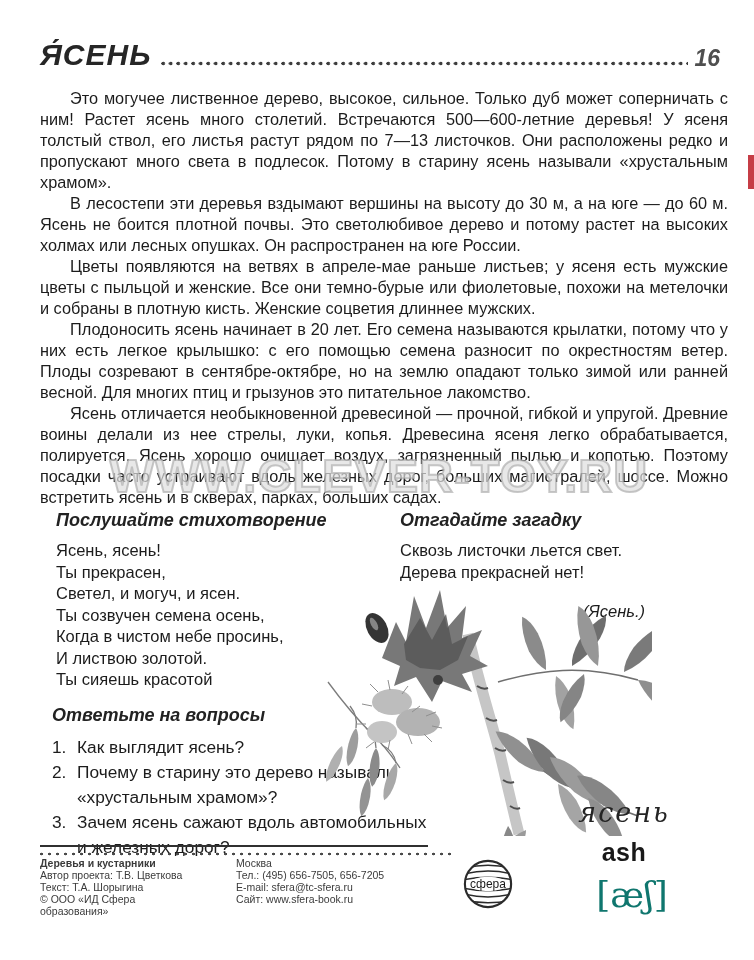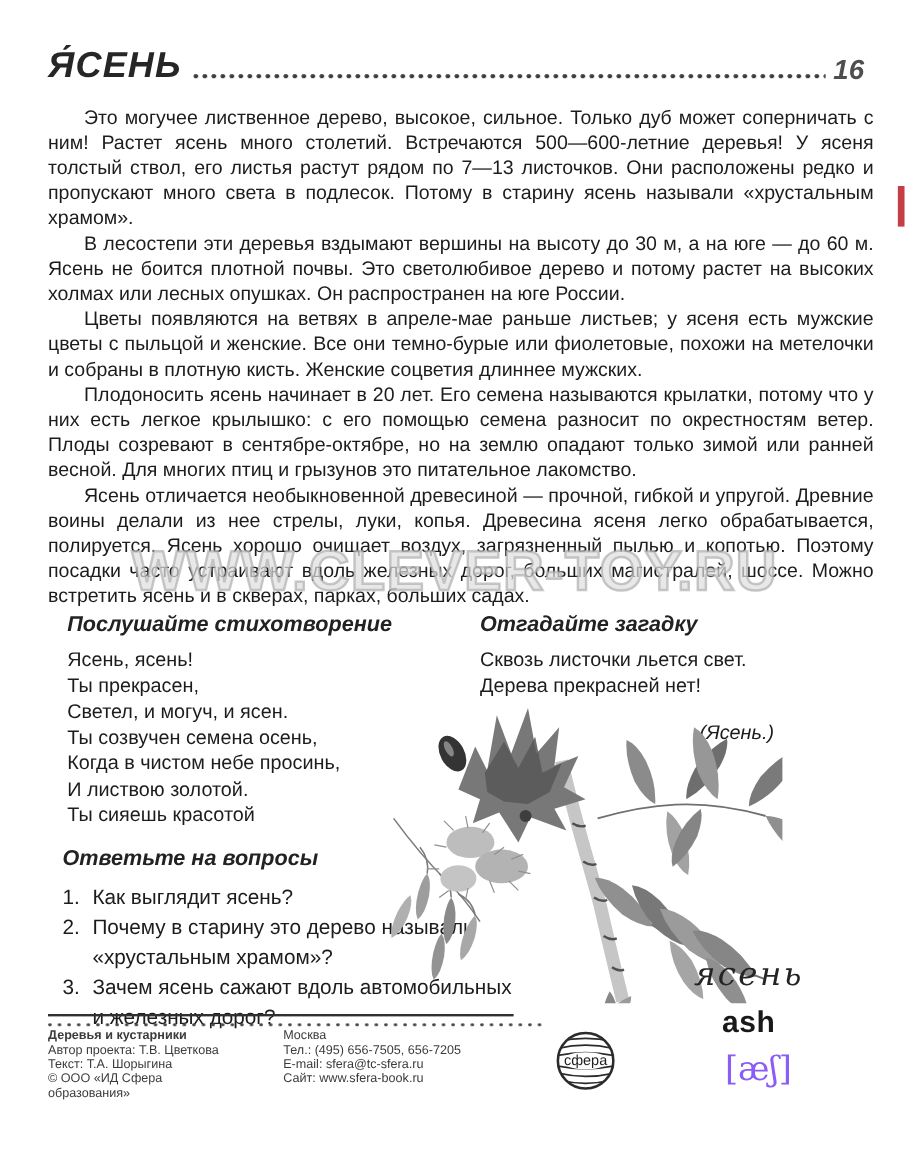--- a/index.html
+++ b/index.html
@@ -42,21 +42,21 @@
   .q-item{display:flex;font-size:17.3px;line-height:25px;}
   .q-num{width:25px;flex:none;}
 
   
   .illus{position:absolute;left:320px;top:584px;width:332px;height:252px;z-index:1;}
 
   
   .vocab{position:absolute;right:40px;top:797px;width:180px;text-align:center;z-index:3;}
   .vocab .ru{font-family:"DejaVu Serif",serif;font-style:italic;font-size:27px;letter-spacing:2px;color:#242424;}
   .vocab .en{font-size:25px;font-weight:bold;margin-top:10px;letter-spacing:0.5px;color:#191919;}
-  .vocab .tr{font-family:"DejaVu Serif",serif;font-size:28px;margin-top:7px;margin-right:-16px;color:#8b5cf6;}
+  .vocab .tr{font-family:"DejaVu Serif",serif;font-size:36px;margin-top:7px;margin-right:-16px;color:#0f766e;}
 
   
   .footer{position:absolute;left:40px;top:845px;width:684px;}
   .footer-rule{width:388px;border-top:2px solid #303030;}
   .footer-dots{width:412px;height:4px;margin-top:5px;
     background-image:radial-gradient(circle at 1.6px 2px,#4a4a4a 1.2px,transparent 1.6px);
     background-size:8px 4px;background-repeat:repeat-x;}
   .footer-cols{display:flex;margin-top:1px;font-size:10.5px;line-height:12px;color:#3b3b3b;gap:32px;}
   .fcol1{width:152px;}
   .fcol2{width:168px;margin-left:12px;}

